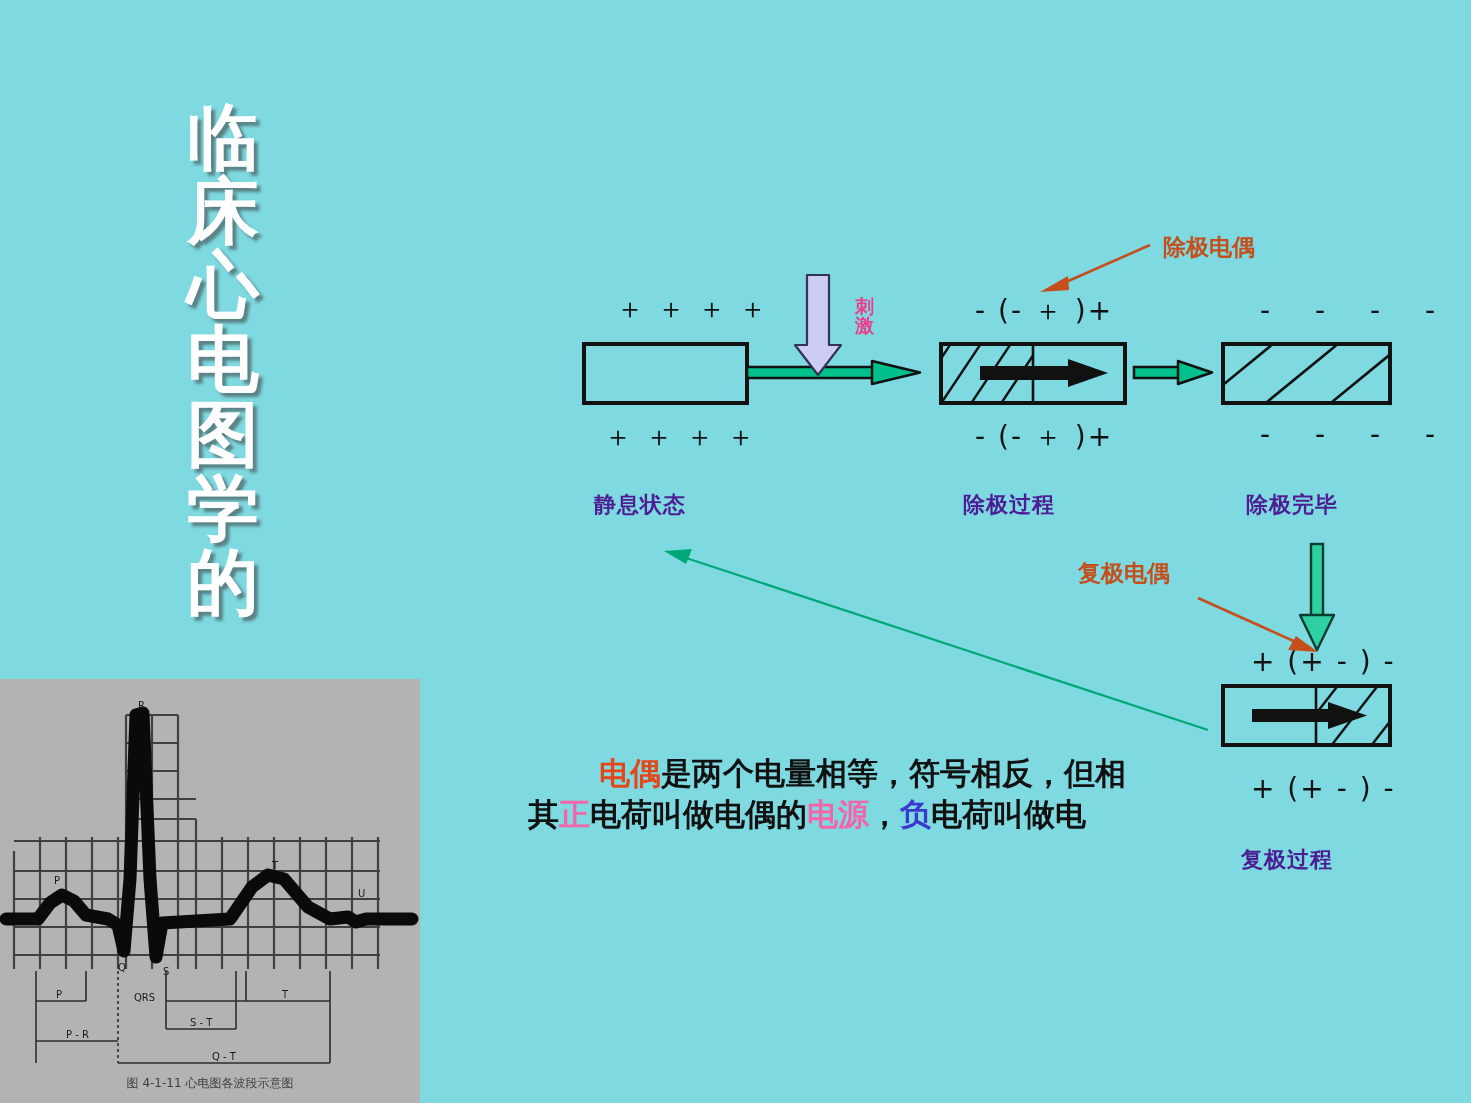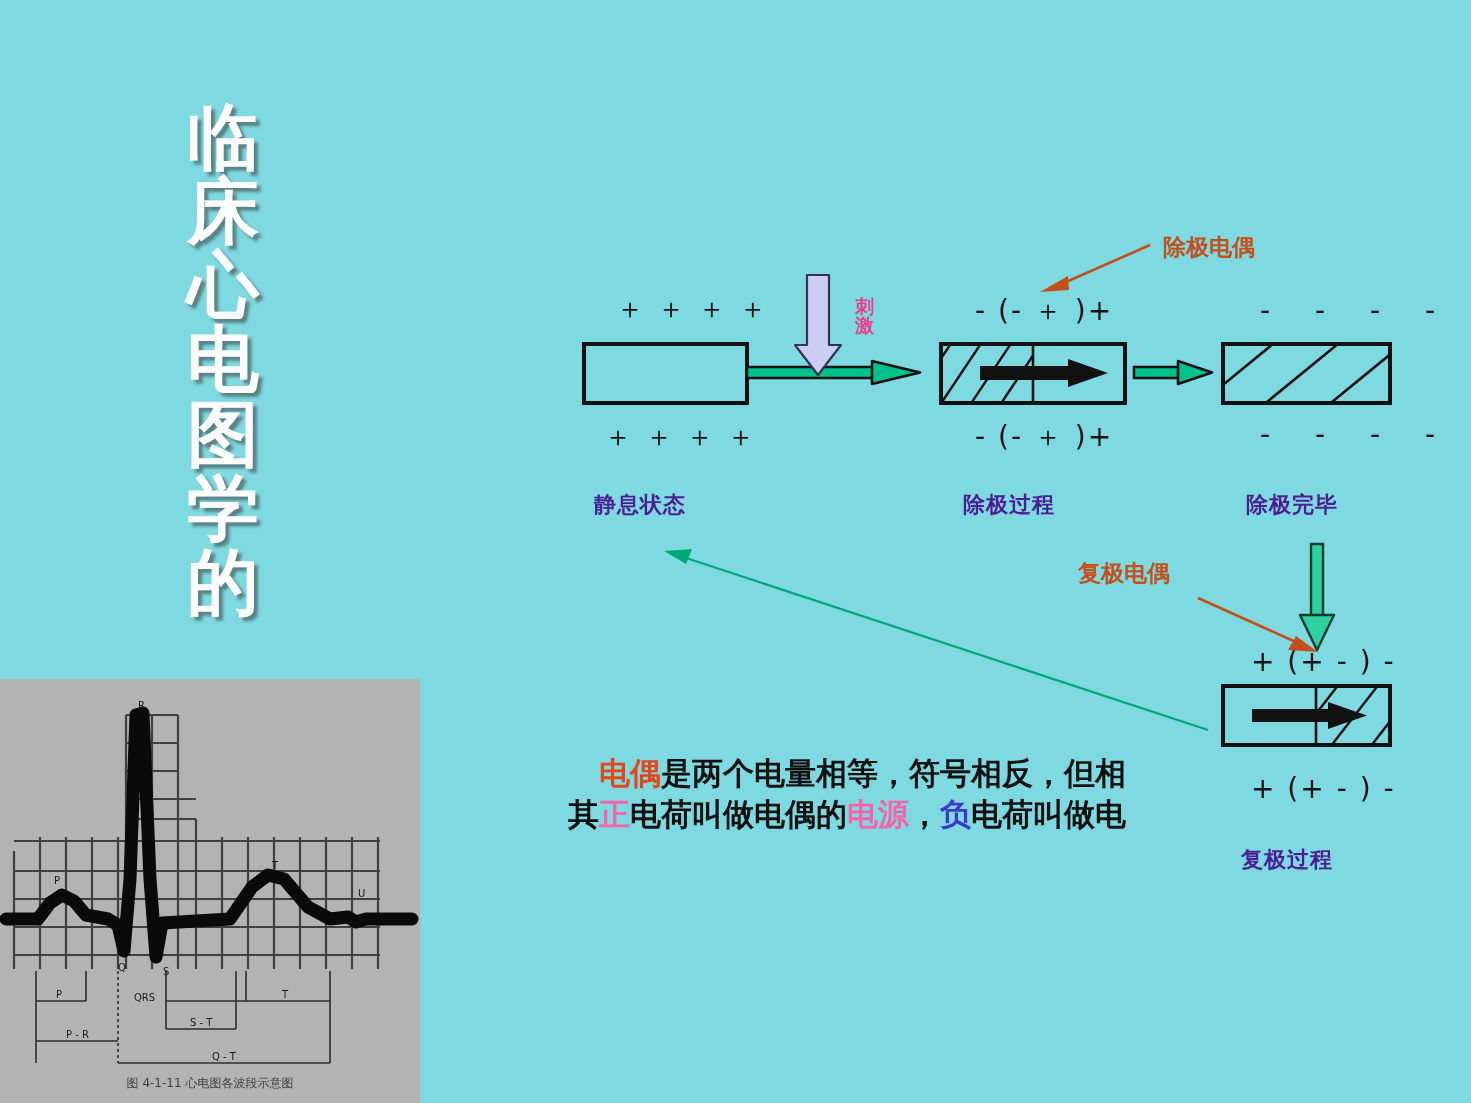--- a/index.html
+++ b/index.html
@@ -88,21 +88,21 @@
     left: 466px;
     top: 753px;
     width: 660px;
     font-family: "DejaVu Serif", "Liberation Serif", serif;
     font-weight: 700;
     font-size: 31px;
     line-height: 1.32;
     color: #111111;
   }
   #body-text p { margin: 0; }
-  #body-text .indent { text-indent: 2em; text-align: right; }
+  #body-text .indent { text-indent: 2em; }
   .hl-orange { color: #e2471a; }
   .hl-pink   { color: #f564a9; }
   .hl-blue   { color: #3b39d0; }
 
   svg.overlay {
     position: absolute;
     left: 0; top: 0;
     width: 1471px; height: 1103px;
     pointer-events: none;
     z-index: 3;

